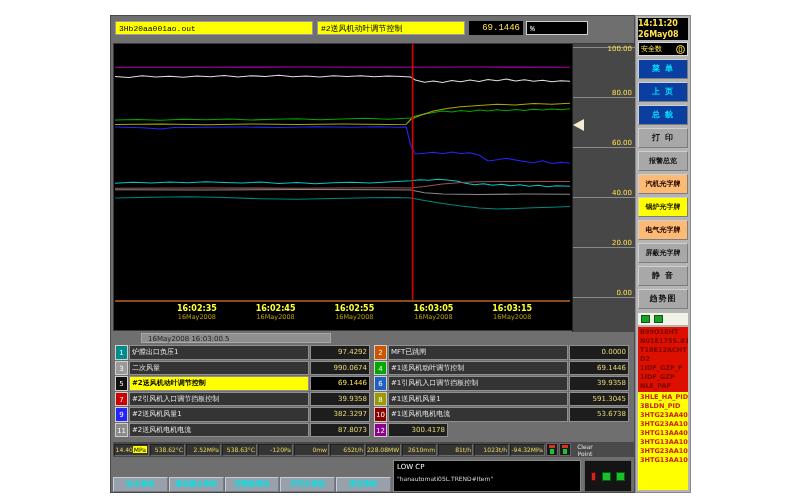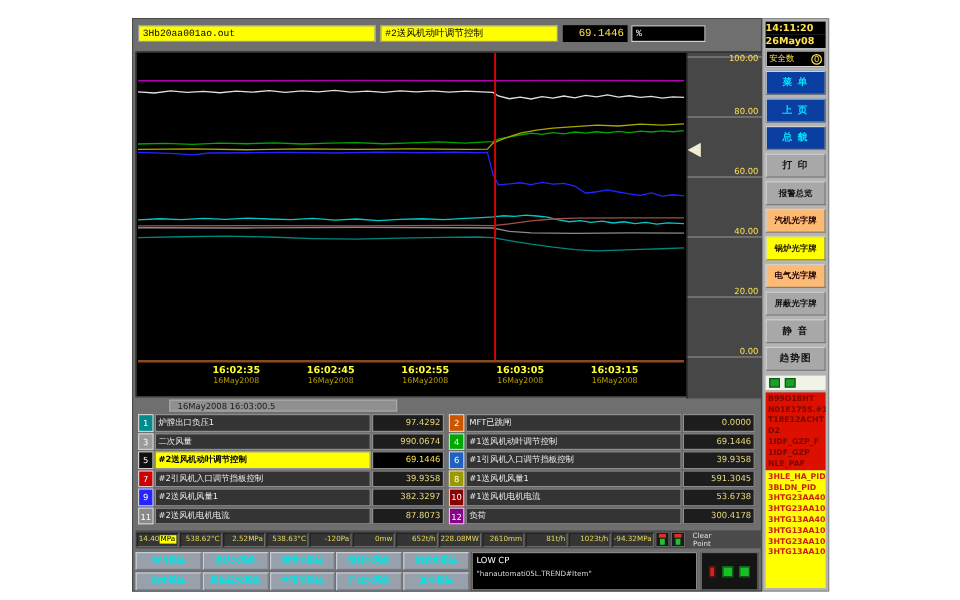--- a/index.html
+++ b/index.html
@@ -225,21 +225,20 @@
             <div class="pen-label">#1送风机风量1</div>
             <div class="pen-value">591.3045</div>
           </div>
           <div class="leg-row">
             <div class="pen-num" style="background: rgb(138, 0, 0);">10</div>
             <div class="pen-label">#1送风机电机电流</div>
             <div class="pen-value">53.6738</div>
           </div>
           <div class="leg-row">
             <div class="pen-num" style="background: rgb(138, 0, 138);">12</div>
-            <div class="pen-label">负荷</div>
             <div class="pen-value">300.4178</div>
           </div>
         </div>
     </div>
 
     <div id="status">
         <div class="st-box"><span>14.40</span><span class="st-hl">MPa</span></div>
         <div class="st-box">538.62°C</div>
         <div class="st-box">2.52MPa</div>
         <div class="st-box">538.63°C</div>
@@ -255,27 +254,20 @@
           <span class="ind-red"></span>
           <span class="ind-green"></span>
         </div>
         <div class="ind-tile">
           <span class="ind-red"></span>
           <span class="ind-green"></span>
         </div>
         <div id="clear-point">Clear Point</div>
       </div>
 
-    <div class="nav-row" id="nav-row1">
-        <div class="nav-btn">抽汽系统</div>
-        <div class="nav-btn">凝结水系统</div>
-        <div class="nav-btn">润滑油系统</div>
-        <div class="nav-btn">循环水系统</div>
-        <div class="nav-btn">闭式水系统</div>
-      </div>
     <div class="nav-row" id="nav-row2">
         <div class="nav-btn">给水系统</div>
         <div class="nav-btn">高加疏水系统</div>
         <div class="nav-btn">空预器系统</div>
         <div class="nav-btn">开式水系统</div>
         <div class="nav-btn">真空系统</div>
       </div>
 
     <div id="msgbox">
       <div id="msg-line1">LOW CP</div>

